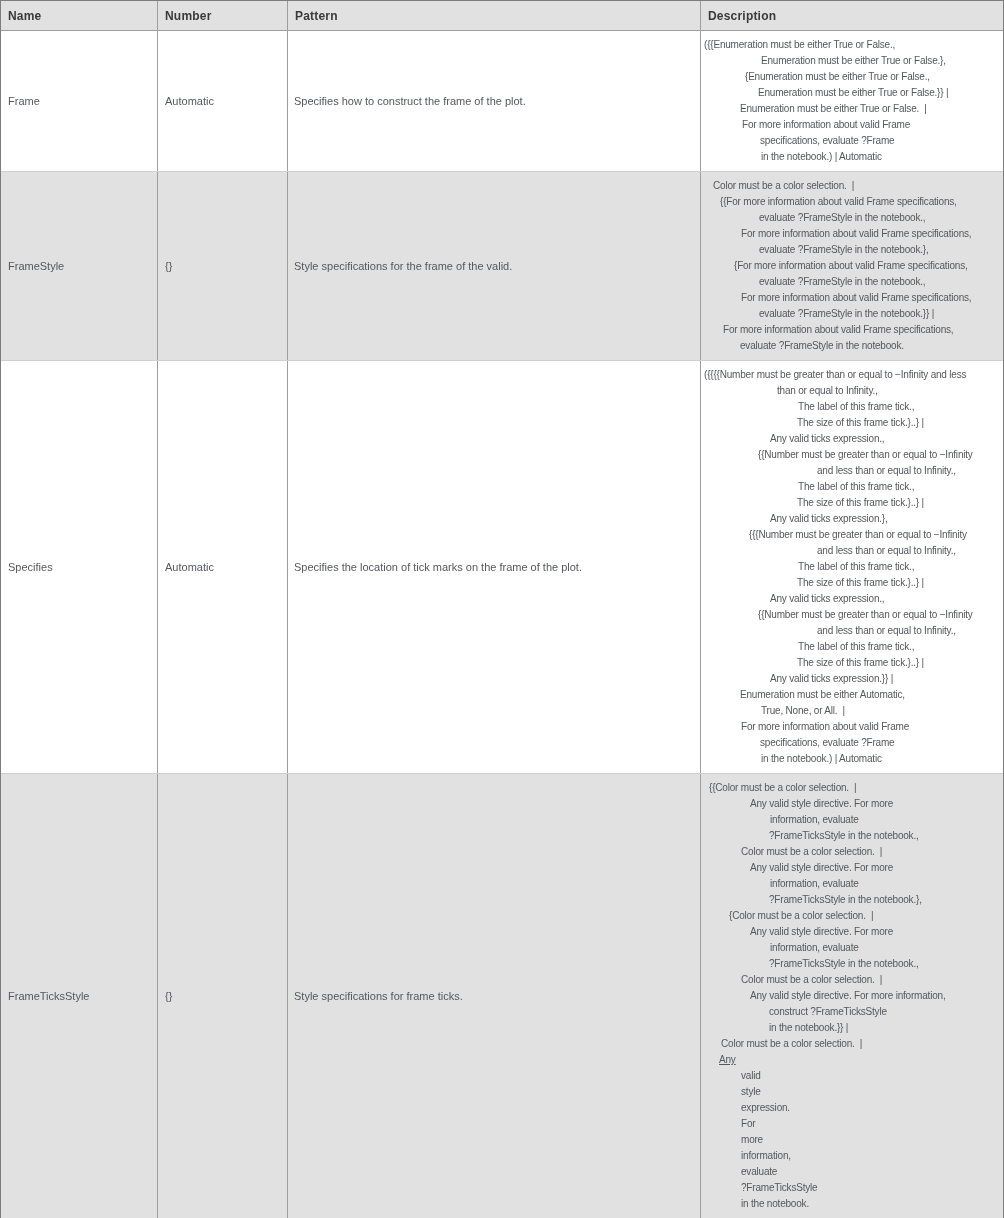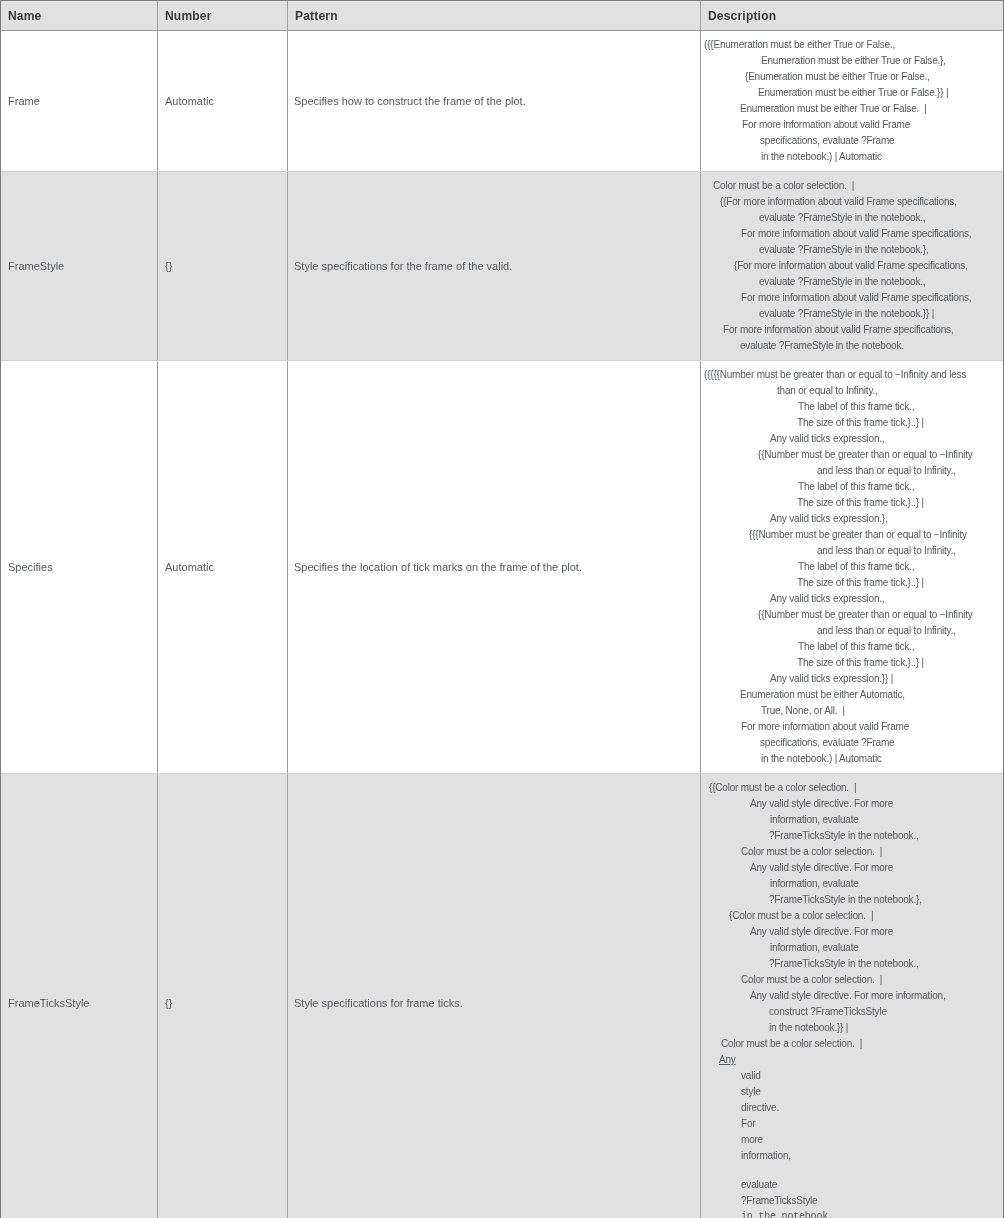--- a/index.html
+++ b/index.html
@@ -152,23 +152,23 @@
           <div class="pline" style="padding-left: 66px;">information, evaluate</div>
           <div class="pline" style="padding-left: 65px;">?FrameTicksStyle in the notebook.,</div>
           <div class="pline" style="padding-left: 37px;">Color must be a color selection.  |</div>
           <div class="pline" style="padding-left: 46px;">Any valid style directive. For more information,</div>
           <div class="pline" style="padding-left: 65px;">construct ?FrameTicksStyle</div>
           <div class="pline" style="padding-left: 65px;">in the notebook.}} |</div>
           <div class="pline" style="padding-left: 17px;">Color must be a color selection.  |</div>
           <div class="pline" style="padding-left: 15px; text-decoration: underline;">Any</div>
           <div class="pline" style="padding-left: 37px;">valid</div>
           <div class="pline" style="padding-left: 37px;">style</div>
-          <div class="pline" style="padding-left: 37px;">directive.</div>
+          <div class="pline" style="padding-left: 37px;">expression.</div>
           <div class="pline" style="padding-left: 37px;">For</div>
           <div class="pline" style="padding-left: 37px;">more</div>
           <div class="pline" style="padding-left: 37px;">information,</div>
-          <div class="pline" style="padding-left: 37px; margin-top: 13px;">evaluate</div>
+          <div class="pline" style="padding-left: 37px;">evaluate</div>
           <div class="pline" style="padding-left: 37px;">?FrameTicksStyle</div>
-          <div class="pline" style="padding-left: 37px; font-family: Liberation Mono, monospace;">in the notebook.</div>
+          <div class="pline" style="padding-left: 37px;">in the notebook.</div>
         </div>
       </div>
     </div>
 </div>
 
 </body></html>

